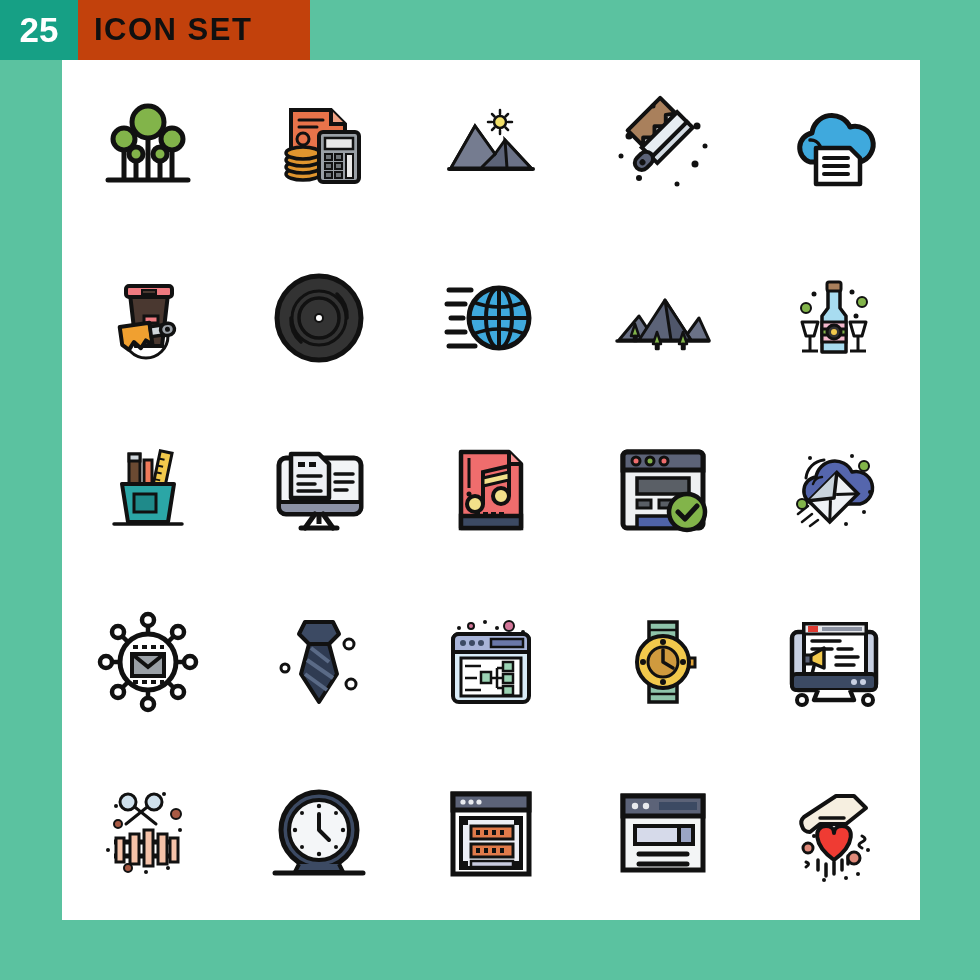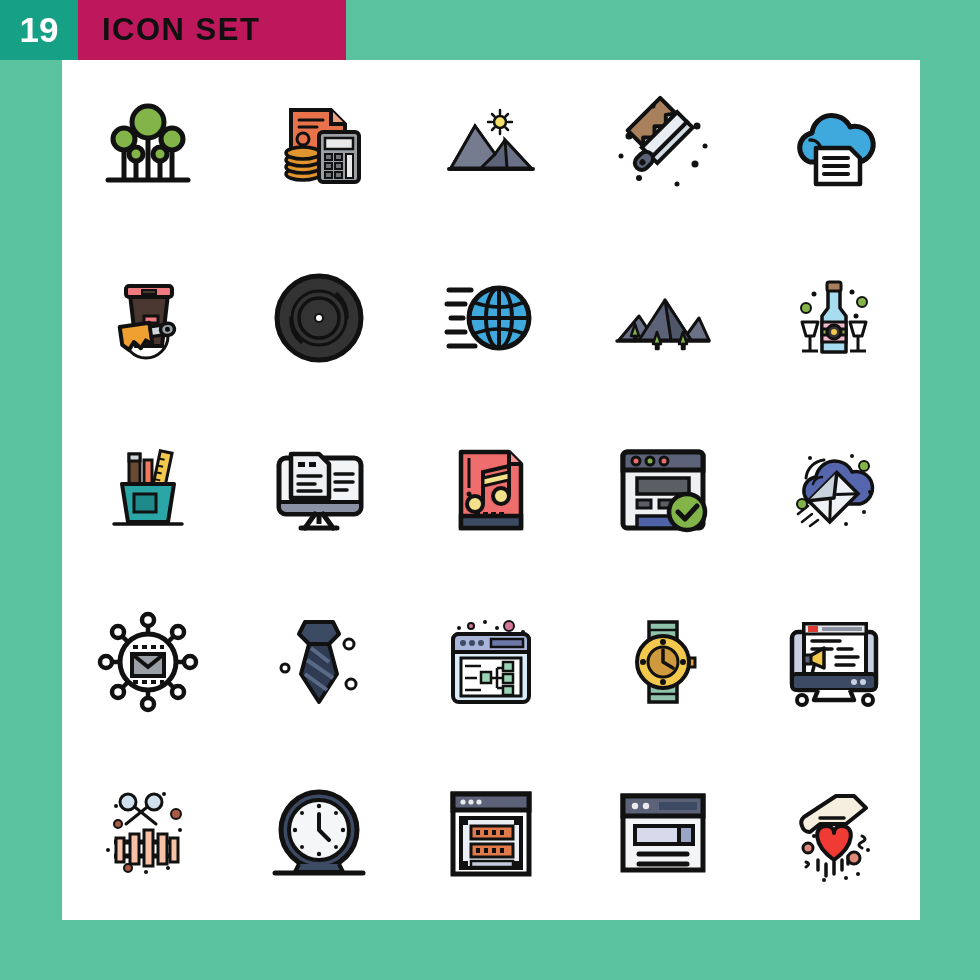--- a/index.html
+++ b/index.html
@@ -33,26 +33,26 @@
     background: #16a085;
     color: #ffffff;
     display: flex;
     align-items: center;
     justify-content: center;
     font-size: 35px;
     font-weight: bold;
     letter-spacing: 0px;
   }
   .title-bar {
-    width: 268px;
-    background: #be185d;
+    width: 232px;
+    background: #c2410c;
     color: #101010;
     display: flex;
     align-items: center;
-    padding-left: 24px;
+    padding-left: 16px;
     box-sizing: border-box;
     font-size: 31px;
     font-weight: bold;
     letter-spacing: 1.5px;
   }
 
   
   .card {
     position: absolute;
     left: 62px;
@@ -80,21 +80,21 @@
   .cell svg {
     display: block;
   }
 </style>
 </head>
 <body>
 
 <div class="page">
 
   <div class="header">
-    <div class="count-badge">19</div>
+    <div class="count-badge">25</div>
     <div class="title-bar">ICON SET</div>
   </div>
 
   <div class="card">
     <div class="grid">
 
       <div class="cell">
         <svg width="108" height="108" viewBox="0 0 108 108">
           <g fill="none" stroke="#111" stroke-width="5" stroke-linecap="round">
             <path d="M54 86 V36"></path>

